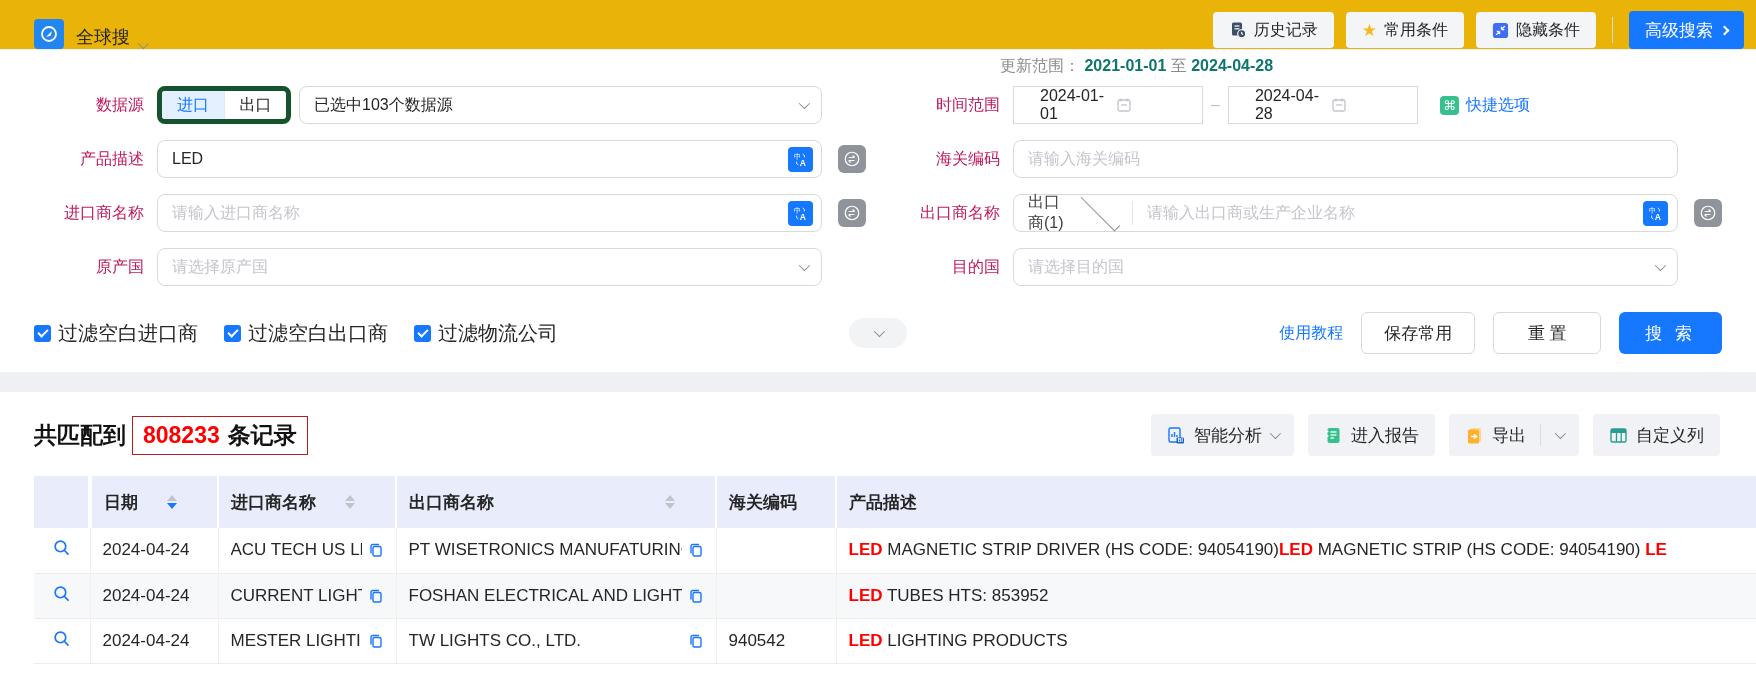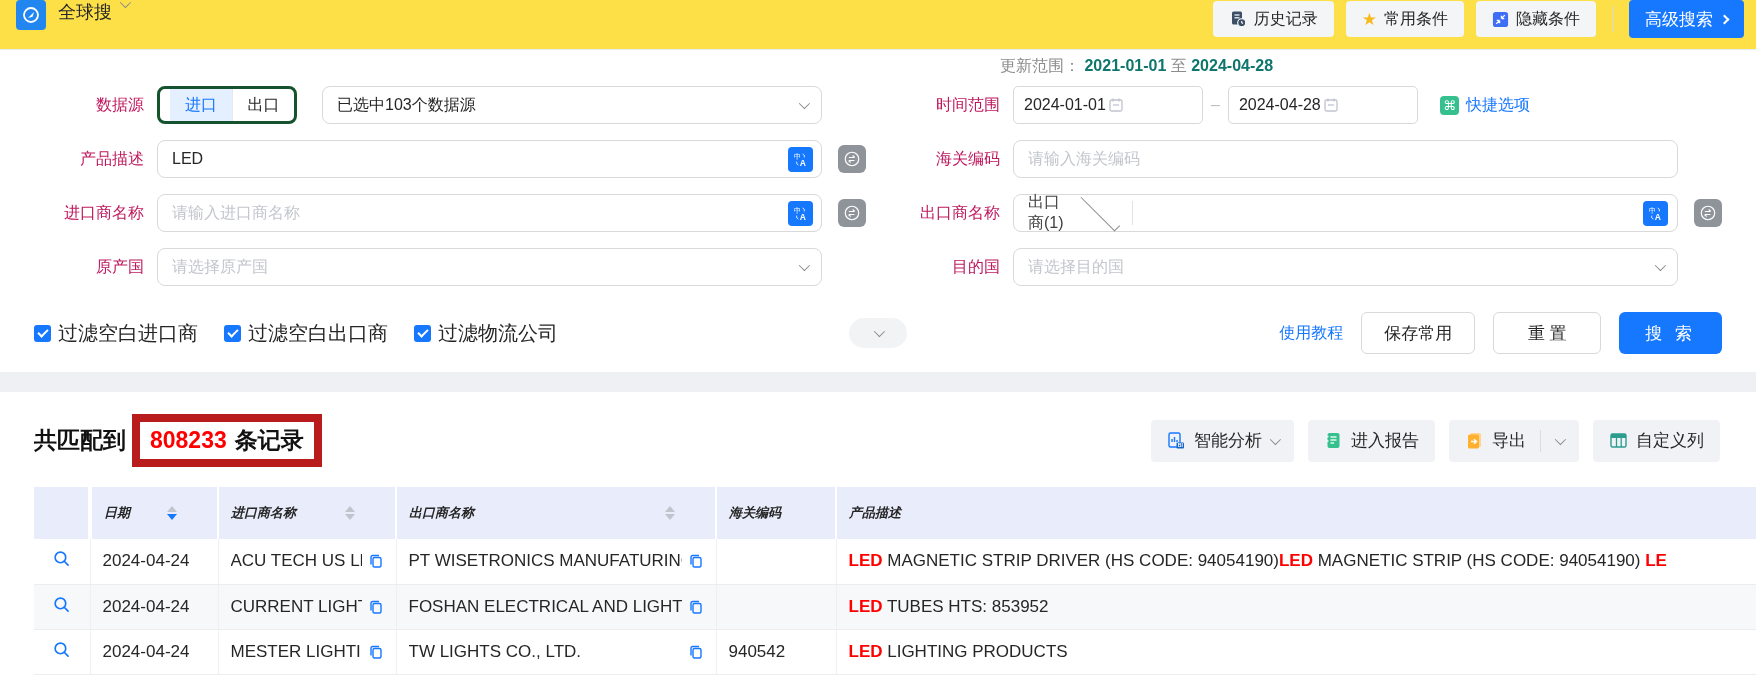--- a/index.html
+++ b/index.html
@@ -1,21 +1,21 @@
 <!DOCTYPE html>
 <html><head>
 <meta charset="utf-8">
 <style>
   * { margin:0; padding:0; box-sizing:border-box; }
   html,body { width:1756px; height:681px; overflow:hidden; background:#eef0f4;
     font-family:"Liberation Sans","DejaVu Sans",sans-serif; color:#262626; }
 
   
-  .topbar { height:50px; background:#fde047; display:flex; align-items:flex-start;
-    padding:0 12px 0 16px; border-bottom:1px solid #e9ebf2; }
+  .topbar { height:50px; background:#eab308; display:flex; align-items:flex-end;
+    padding:0 12px 0 34px; border-bottom:1px solid #e9ebf2; }
   .logo { width:30px; height:30px; background:#2186f0; border-radius:4px;
     display:flex; align-items:center; justify-content:center; }
   .app-name { font-size:18px; margin:0 8px 0 12px; }
   .chev { display:inline-block; width:8px; height:8px; border-right:1.6px solid #8c8c8c;
     border-bottom:1.6px solid #8c8c8c; transform:rotate(45deg) translateY(-2px); }
   .topbar-right { margin-left:auto; display:flex; align-items:center; gap:12px; }
   .tb-btn { height:36px; background:#f4f5f7; border:none; border-radius:4px; padding:0 16px;
     display:flex; align-items:center; gap:7px; font-size:16px; color:#262626; cursor:pointer;
     font-family:inherit; }
   .tb-divider { width:1px; height:26px; background:#d9d9d9; margin:0 4px; }
@@ -30,39 +30,39 @@
   .update-row { display:flex; }
   .update-row .half { width:50%; }
   .update-text { font-size:16px; color:#8c8c8c; padding-left:122px; height:24px; }
   .update-text b { color:#0f766e; font-weight:700; }
   .form-grid { display:grid; grid-template-columns:1fr 1fr; column-gap:24px; row-gap:16px; margin-top:6px; }
   .frow { display:flex; align-items:center; }
   .flabel { width:110px; min-width:110px; text-align:right; margin-right:13px; font-size:16px; color:#be185d; }
   .fctrl { flex:1; display:flex; align-items:center; }
   .icon-zone { width:44px; min-width:44px; display:flex; justify-content:flex-end; }
   .main-ctrl { flex:1; display:flex; align-items:center; }
-  .toggle { height:38px; border:3px solid #14532d; border-radius:8px; overflow:hidden;
-    display:flex; margin-right:25px;padding-left:10px; }
+  .toggle { height:38px; border:5px solid #14532d; border-radius:8px; overflow:hidden;
+    display:flex; margin-right:8px; }
   .toggle .seg { width:62px; display:flex; align-items:center; justify-content:center;
     font-size:16px; cursor:pointer; }
   .toggle .seg.on { background:#e4efff; color:#1677ff; }
   .toggle .seg + .seg { border-left:1px solid #e8e8e8; }
   .select-box { flex:1; height:38px; border:1px solid #d9d9d9; border-radius:8px; padding:0 14px;
     display:flex; align-items:center; font-size:16px; cursor:pointer; background:#fff; }
   .select-box .sel-text { flex:1; }
   .select-box .placeholder, input::placeholder { color:#c3c6cc; }
   .text-input { flex:1; height:38px; border:1px solid #d9d9d9; border-radius:8px; padding:0 44px 0 14px;
     font-size:16px; font-family:inherit; color:#262626; width:100%; outline:none; }
   .input-wrap { position:relative; flex:1; display:flex; align-items:center; }
   .trans-ic { position:absolute; right:9px; width:25px; height:25px; background:#1677ff;
     border-radius:4px; display:flex; align-items:center; justify-content:center; cursor:pointer; }
   .exch-ic { width:28px; height:28px; background:#8f949b; border-radius:6px; display:flex;
     align-items:center; justify-content:center; cursor:pointer; }
-  .date-input { width:190px; height:38px; border:1px solid #d9d9d9; border-radius:5px;
-    display:flex; align-items:center; padding:0 10px 0 10px; font-size:16px; }
+  .date-input { width:190px; height:38px; border:1px solid #d9d9d9; border-radius:0;
+    display:flex; align-items:center; padding:0 10px 0 26px; font-size:16px; }
   .date-input span { flex:1; }
   .range-dash { color:#bfbfbf; margin:0 8px; font-size:16px; }
   .quick-link { display:flex; align-items:center; gap:7px; margin-left:22px; cursor:pointer; }
   .quick-ic { width:19px; height:19px; background:#35c08e; border-radius:4px; color:#fff;
     font-size:13px; display:flex; align-items:center; justify-content:center; }
   .quick-text { color:#1677ff; font-size:16px; }
   .composite { flex:1; height:38px; border:1px solid #d9d9d9; border-radius:8px; display:flex;
     align-items:center; position:relative; }
   .composite .type-sel { width:118px; min-width:118px; padding:0 10px 0 14px; display:flex;
     align-items:center; font-size:16px; color:#404040; cursor:pointer; }
@@ -87,34 +87,34 @@
   .ghost-btn { height:42px; min-width:108px; background:#fff; border:1px solid #d9d9d9;
     border-radius:6px; font-size:17px; color:#262626; padding:0 22px; cursor:pointer; font-family:inherit; }
   .search-btn { height:42px; min-width:96px; background:#1677ff; border:none; border-radius:6px;
     font-size:17px; color:#fff; padding:0 26px; cursor:pointer; font-family:inherit; letter-spacing:4px; }
 
   
   .results-panel { background:#fff; margin-top:20px; padding-top:22px; height:100%; }
   .results-header { display:flex; align-items:center; padding:0 36px 0 34px; }
   .match-left { display:flex; align-items:center; }
   .match-prefix { font-size:23px; font-weight:700; color:#111; }
-  .red-box { border:8px solid #b91c1c; padding:3px 10px; margin-left:6px; display:flex;
+  .red-box { border:1px solid #b91c1c; padding:3px 10px; margin-left:6px; display:flex;
     align-items:baseline; gap:8px; }
   .red-count { color:#ff0000; font-size:23px; font-weight:700; }
   .red-unit { color:#111; font-size:23px; font-weight:700; }
   .result-actions { margin-left:auto; display:flex; align-items:flex-start; gap:14px; }
   .ra-btn { height:42px; background:#f0f2f5; border:none; border-radius:4px; padding:0 16px;
     display:flex; align-items:center; gap:8px; font-size:17px; color:#262626; cursor:pointer;
     font-family:inherit; }
   .ra-btn .inner-div { width:1px; height:22px; background:#dcdcdc; margin:0 6px; }
 
   
   table { border-collapse:collapse; table-layout:fixed; width:1722px; margin:20px 0 0 34px; }
-  thead th { background:#e9edfb; height:52px; font-size:13px; font-weight:700; text-align:left;
-    padding:0 12px; border-right:2px solid #fff;font-style:italic; }
+  thead th { background:#e9edfb; height:52px; font-size:17px; font-weight:700; text-align:left;
+    padding:0 12px; border-right:2px solid #fff; }
   thead th:first-child { border-right:4px solid #fff; }
   thead th:last-child { border-right:none; }
   .th-wrap { display:flex; align-items:center; }
   .th-wrap .th-label { flex:1; }
   .sorter { display:inline-flex; flex-direction:column; gap:2px; margin-right:28px; cursor:pointer; }
   .caret { width:0; height:0; border-left:5px solid transparent; border-right:5px solid transparent; }
   .caret.up { border-bottom:6px solid #c0c4cc; }
   .caret.down { border-top:6px solid #c0c4cc; }
   .caret.down.on { border-top-color:#1677ff; }
   tbody td { height:45px; border-bottom:1px solid #ededed; border-right:1px solid #f0f0f0;
@@ -304,20 +304,21 @@
     <div class="frow">
       <span class="flabel">出口商名称</span>
       <div class="fctrl">
         <div class="main-ctrl">
           <div class="composite">
             <div class="type-sel">
               <span>出口商(1)</span>
               <span class="chev"></span>
             </div>
             <span class="vdiv"></span>
+            <input placeholder="请输入出口商或生产企业名称" style="">
             <span class="trans-ic">
               <svg width="17" height="17" viewBox="0 0 20 20">
                   <text x="2" y="9" font-size="8.5" fill="#fff">中</text>
                   <path d="M12.5 3.5 q3 1 2 4" stroke="#fff" stroke-width="1" fill="none"></path>
                   <text x="9" y="17.5" font-size="10" font-weight="bold" fill="#fff">A</text>
                   <path d="M7.5 16.5 q-3 -1 -2 -4" stroke="#fff" stroke-width="1" fill="none"></path>
                 </svg>
             </span>
           </div>
         </div>

